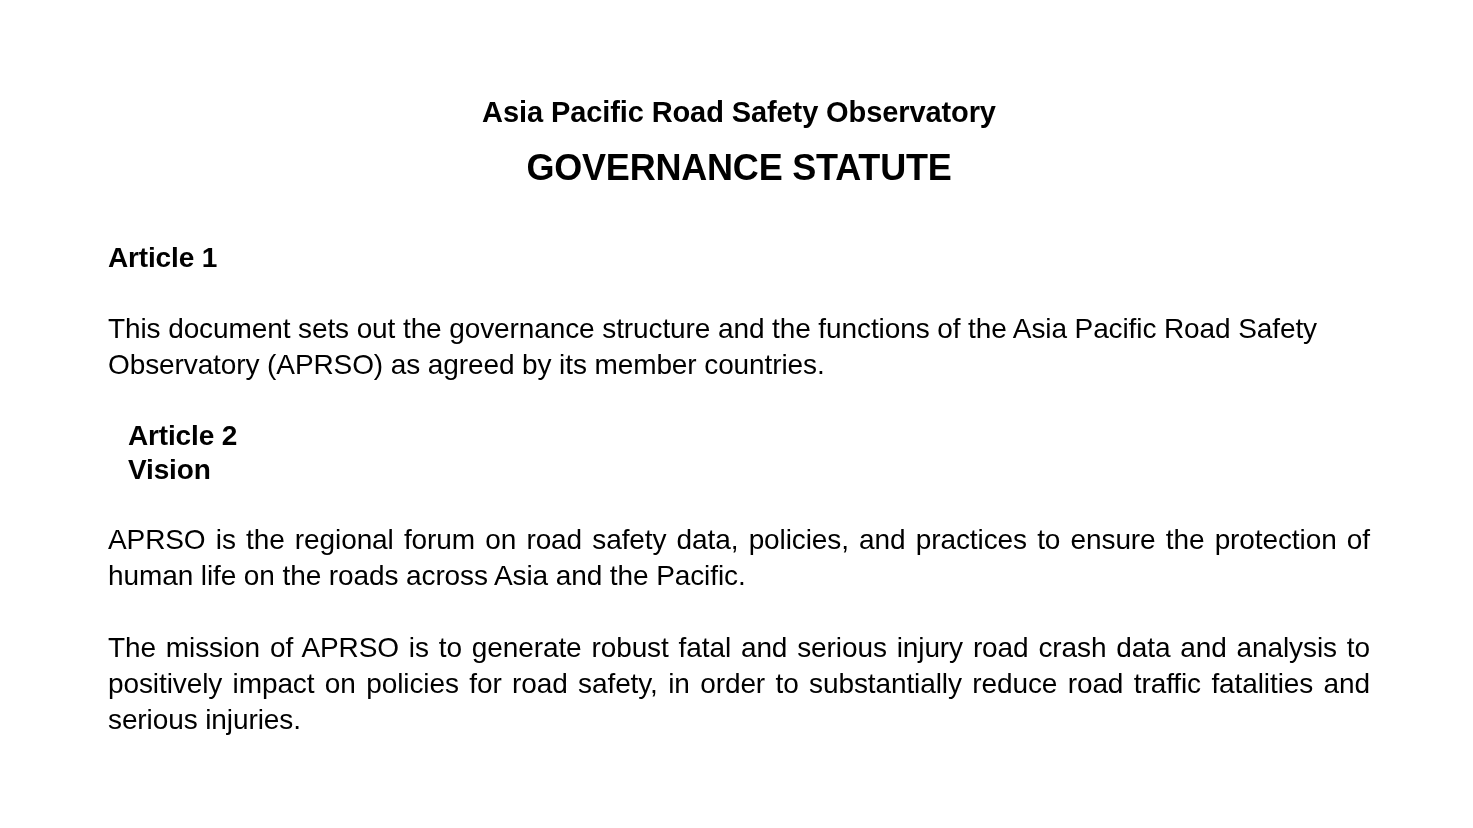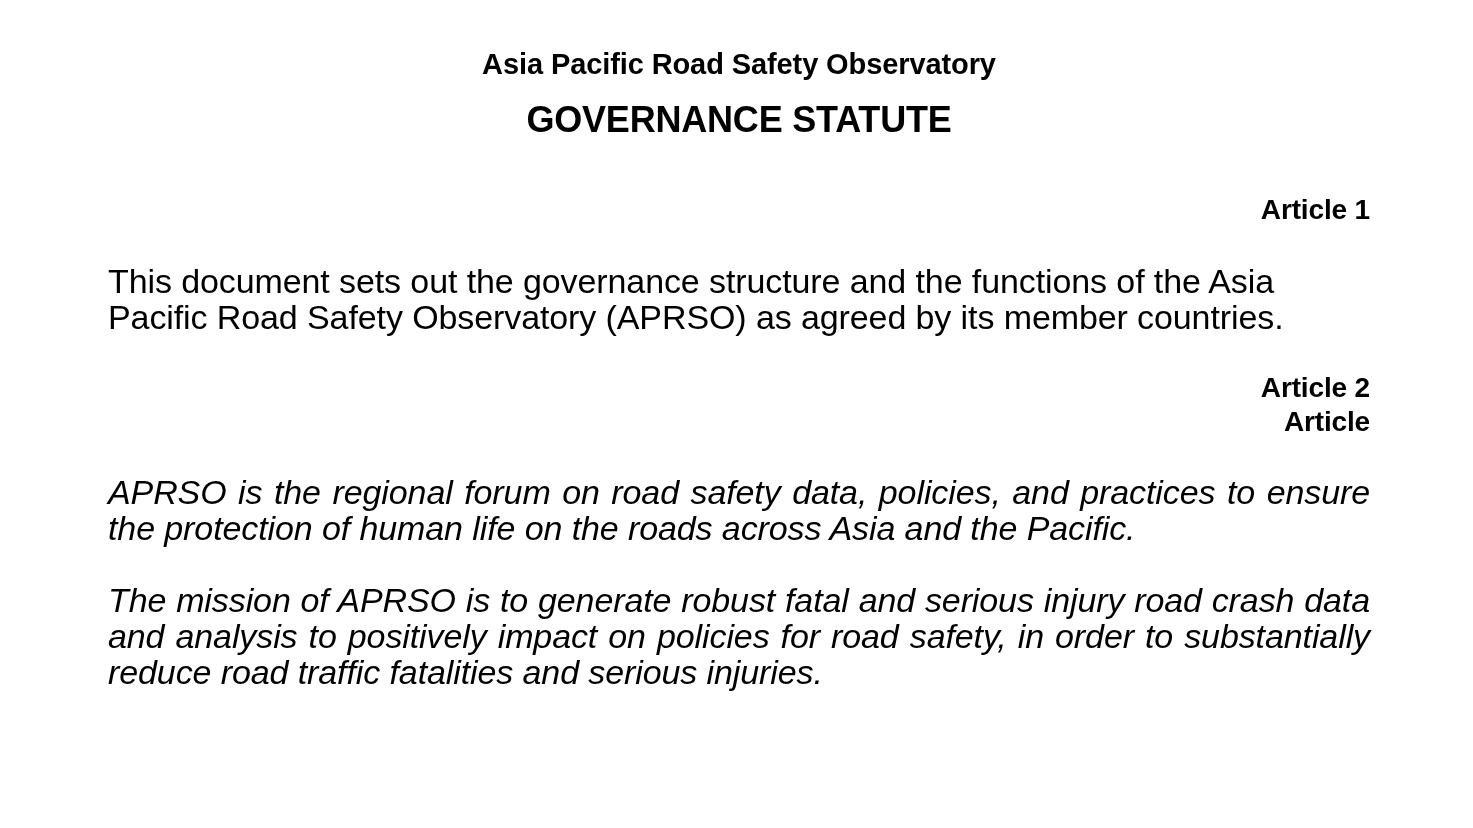--- a/index.html
+++ b/index.html
@@ -33,71 +33,70 @@
     width: 1262px;
   }
 
   .doc-title {
     text-align: center;
     font-weight: bold;
     font-size: 29px;
     line-height: 1.0;
     letter-spacing: -0.1px;
     margin: 0;
-    padding-top: 50px;
+    padding-top: 98px;
     white-space: nowrap;
   }
 
   .doc-subtitle {
     text-align: center;
     font-weight: bold;
     font-size: 36px;
     line-height: 1.0;
     letter-spacing: -0.2px;
     margin: 0;
     padding-top: 23px;
     white-space: nowrap;
   }
 
   .article-heading {
     font-weight: bold;
     font-size: 28px;
     line-height: 34px;
     margin: 0;
-    text-align: right;
+    text-align: left;
     letter-spacing: -0.15px;
   }
 
   .article-heading .heading-line {
     display: block;
   }
 
   .para {
-    font-size: 34px;
+    font-size: 28px;
     line-height: 36px;
     margin: 0;
     letter-spacing: -0.1px;
   }
 
   .para.justify {
     text-align: justify;
   }
   .para.justify.last-flush {
     text-align-last: left;
-    font-style: italic;
   }
 
   .para.left {
     text-align: left;
   }
 
   
   .block-a1 { margin-top: 55px; }   
   .block-p1 { margin-top: 36px; }   
-  .block-a2 { margin-top: 36px; }   
+  .block-a2 { margin-top: 36px; margin-left: 20px; }   
   .block-p2 { margin-top: 35px; }   
   .block-a3 { margin-top: 36px; }   
   .block-p3 { margin-top: 36px; }   
 </style>
 </head>
 <body>
 
 <div class="page">
   <div class="doc-body">
 
@@ -106,21 +105,21 @@
     <h2 class="doc-subtitle">GOVERNANCE STATUTE</h2>
 
     <div class="article-heading block-a1">
       <span class="heading-line">Article 1</span>
     </div>
 
     <p class="para left block-p1">This document sets out the governance structure and the functions of the Asia Pacific Road Safety Observatory (APRSO) as agreed by its member countries.</p>
 
     <div class="article-heading block-a2">
       <span class="heading-line">Article 2</span>
-      <span class="heading-line">Article</span>
+      <span class="heading-line">Vision</span>
     </div>
 
     <p class="para justify last-flush block-p2">APRSO is the regional forum on road safety data, policies, and practices to ensure the protection of human life on the roads across Asia and the  Pacific.</p>
 
 
     <p class="para justify last-flush block-p3">The mission of APRSO is to generate robust fatal and serious injury road crash data and analysis to positively impact on policies for road safety, in order to substantially reduce road traffic fatalities and serious injuries.</p>
 
   </div>
 </div>
 

